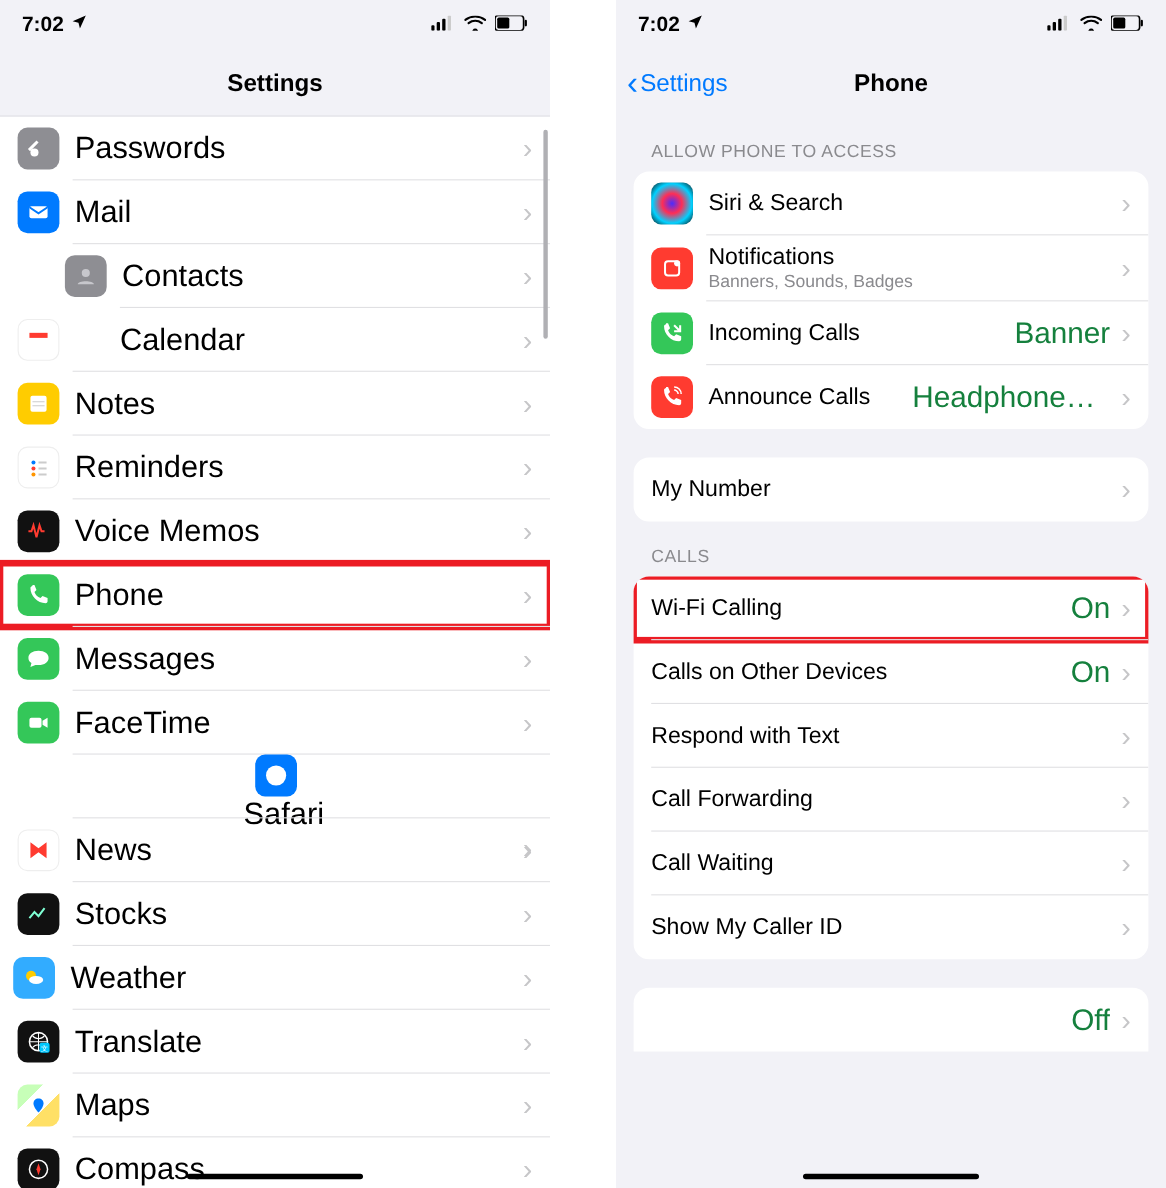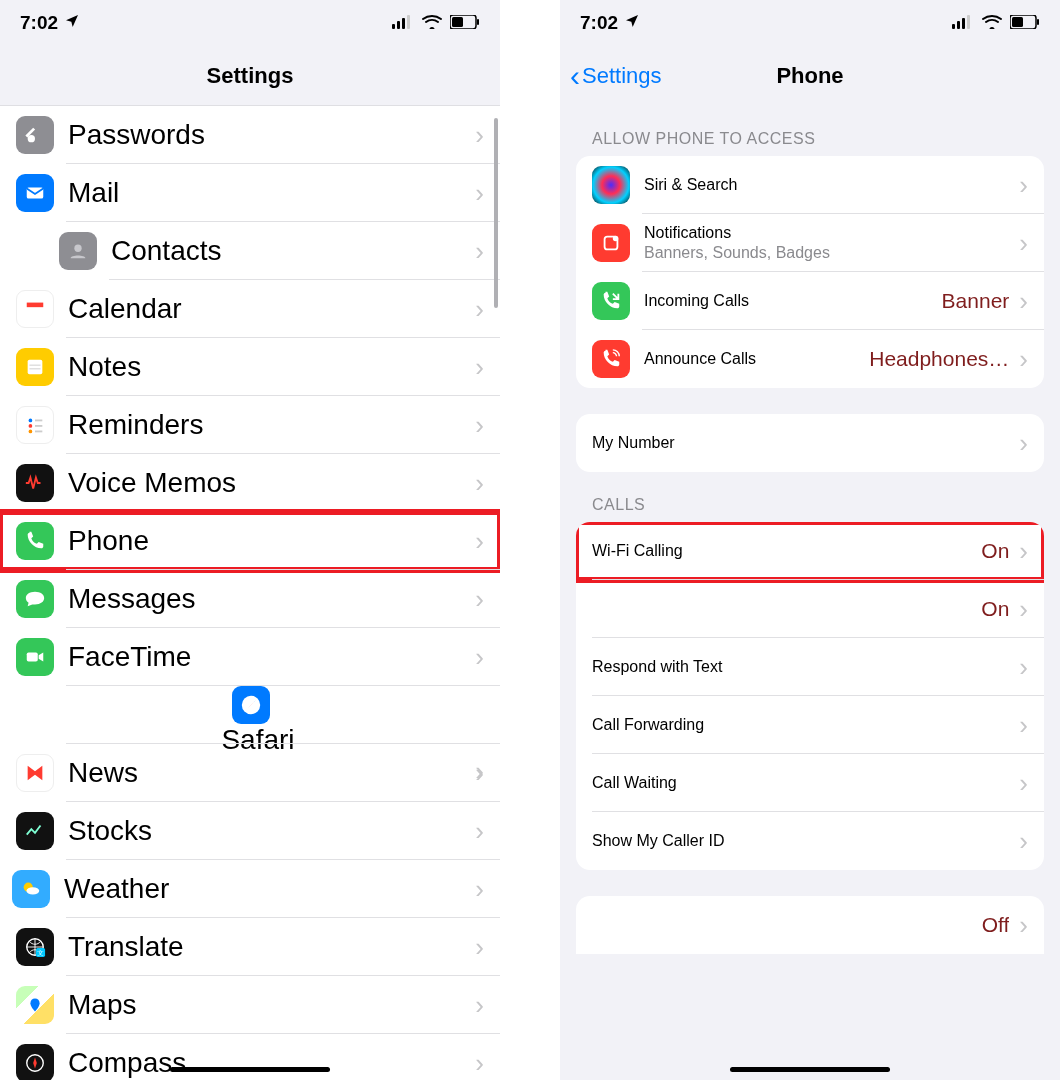--- a/index.html
+++ b/index.html
@@ -152,27 +152,27 @@
     padding-left:16px;
     position:relative;
     cursor:pointer;
   }
   .group .grow .gsep {
     position:absolute;
     left:16px; right:0; bottom:0; height:1px;
     background:#e0e0e3;
   }
   .group .grow .gsep.indent { left:66px; }
-  .grow .label { font-size:16px; color:#000; }
+  .grow .label { font-size:21px; color:#000; }
   .grow .sublabel { font-size:16px; color:#8a8a8e; margin-top:2px;}
   .grow .labelstack { display:flex; flex-direction:column; padding:8px 0;}
   .grow .value {
     margin-left:auto;
-    color:#7f1d1d;
-    font-size:21px;
+    color:#15803d;
+    font-size:27px;
     margin-right:4px;
     max-width:180px;
     white-space:nowrap;
     overflow:hidden;
     text-overflow:ellipsis;
     text-align:center;
   }
   .grow .chevron {
     color:#c6c6c8;
     font-size:26px;
@@ -280,21 +280,21 @@
         <div class="icon bg-grey">
           <svg viewBox="0 0 24 24" fill="#fff">
             <circle cx="12" cy="9" r="4" fill="#c7c7cc"></circle>
             <path d="M4 20c0-4 16-4 16 0" fill="#c7c7cc"></path>
           </svg>
         </div>
         <span class="label">Contacts</span>
         <span class="chevron">›</span>
         <div class="sep"></div>
       </div>
-      <div class="row" style="height: 58px;">
+      <div class="row" style="height: 58px; gap: 41px;">
         <div class="icon bg-white">
           <svg viewBox="0 0 24 24">
             <rect x="3" y="5" width="18" height="16" rx="3" fill="#fff"></rect>
             <rect x="3" y="5" width="18" height="5" fill="#ff3b30"></rect>
           </svg>
         </div>
         <span class="label">Calendar</span>
         <span class="chevron">›</span>
         <div class="sep"></div>
       </div>
@@ -549,20 +549,21 @@
 
   <div class="section-header">CALLS</div>
   <div class="group" id="calls-group">
       <div class="grow noicon highlight-box">
         <span class="label">Wi-Fi Calling</span>
         <span class="value">On</span>
         <span class="chevron">›</span>
         <div class="gsep"></div>
       </div>
       <div class="grow noicon">
+        <span class="label">Calls on Other Devices</span>
         <span class="value">On</span>
         <span class="chevron">›</span>
         <div class="gsep"></div>
       </div>
       <div class="grow noicon">
         <span class="label">Respond with Text</span>
         <span class="value"></span>
         <span class="chevron">›</span>
         <div class="gsep"></div>
       </div>

